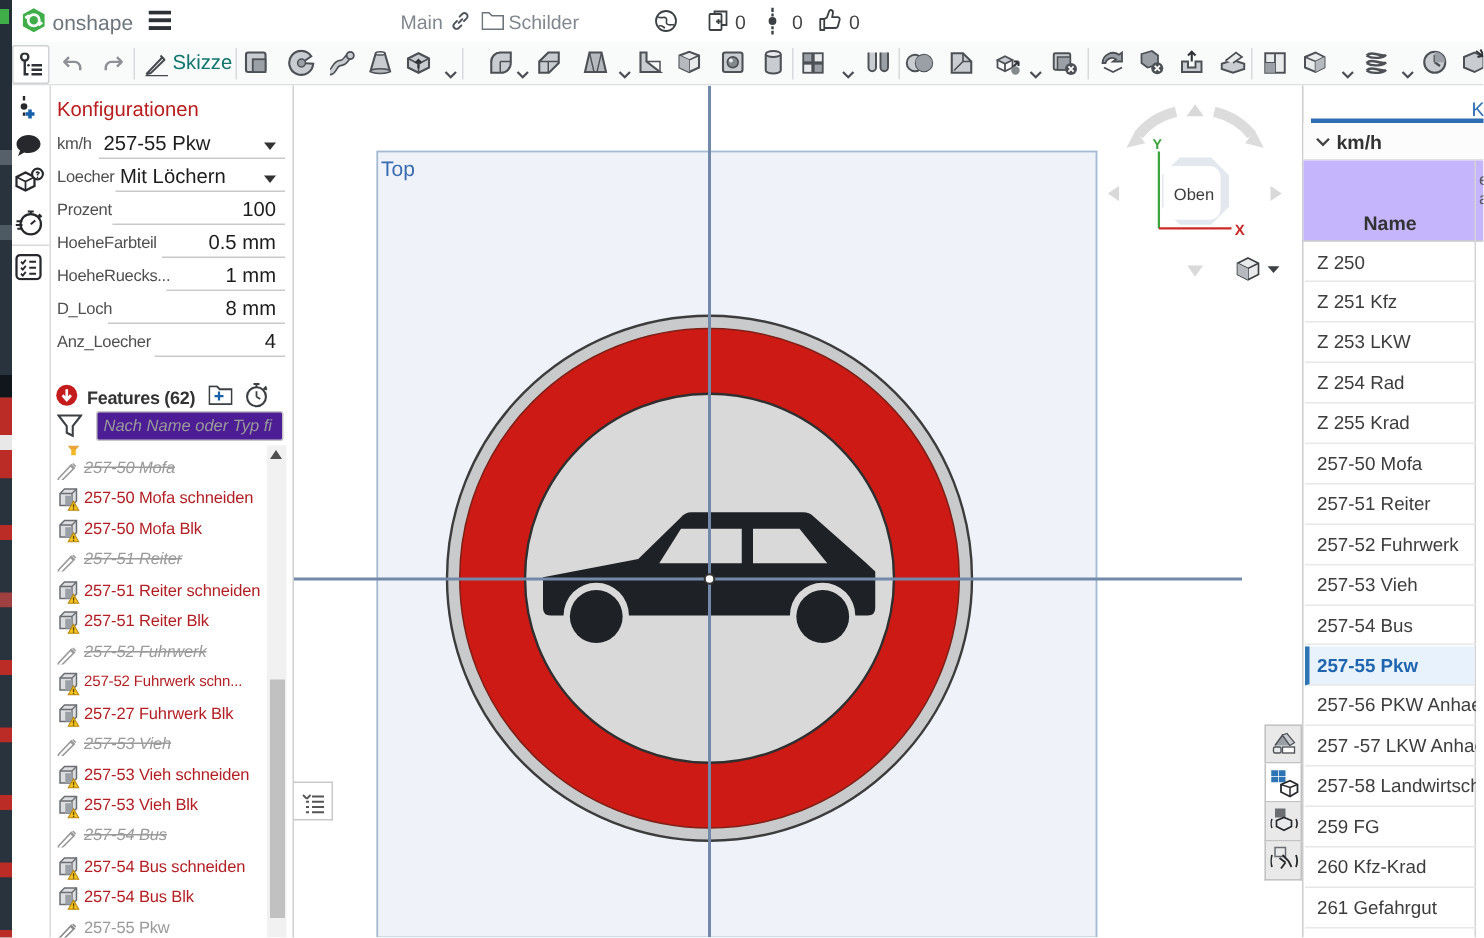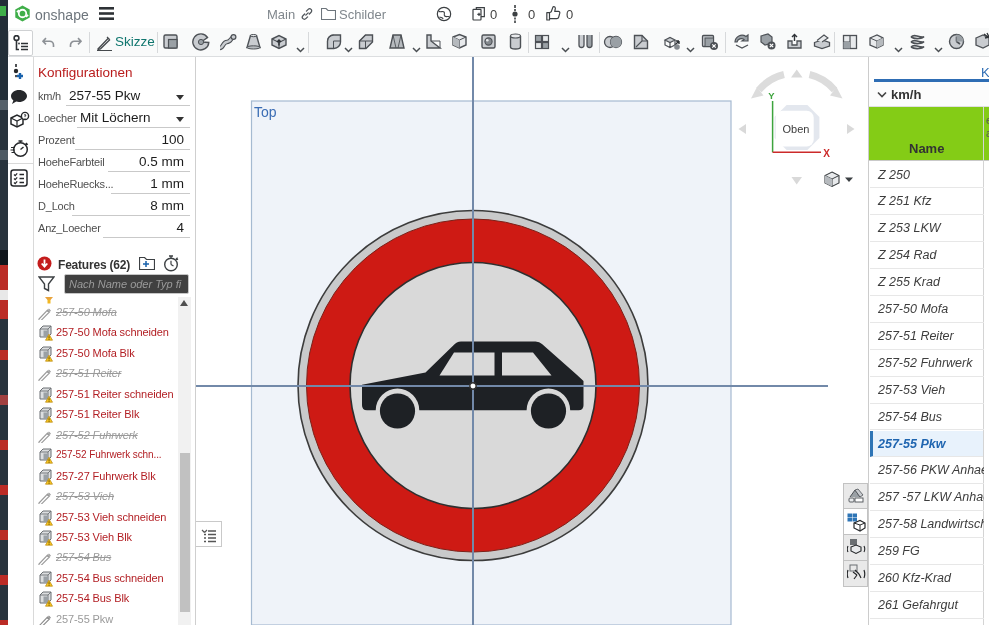--- a/index.html
+++ b/index.html
@@ -29,21 +29,21 @@
 .cfg-label { position:absolute; left:4px; font-size:11px; color:#4f4f4f; letter-spacing:-0.2px; }
 .cfg-val { position:absolute; font-size:13.5px; color:#1c1c1c; }
 .cfg-line { position:absolute; height:1px; background:#c9c9c9; }
 .caret-down { position:absolute; width:0; height:0; border-left:4px solid transparent; border-right:4px solid transparent; border-top:5px solid #333; }
 
 
 #gfx { left:196px; top:57px; width:672px; height:568px; background:#fff; overflow:hidden; }
 
 
 #rp { left:868px; top:57px; width:121px; height:568px; background:#fff; border-left:1px solid #cccccc; }
-.rp-row { position:absolute; left:1px; width:114px; height:26.9px; border-bottom:1px solid #e7e7e7; font-size:12.5px; color:#3d3d3d; line-height:26px; padding-left:8px; white-space:nowrap; overflow:hidden;font-style:italic; }
+.rp-row { position:absolute; left:1px; width:114px; height:26.9px; border-bottom:1px solid #e7e7e7; font-size:12.5px; color:#3d3d3d; line-height:26px; padding-left:8px; white-space:nowrap; overflow:hidden; }
 </style>
 </head>
 <body>
 <div id="page">
 
   <div id="sliver" class="abs">
     <div class="seg" style="top:0;height:100px;background:#232e38"></div>
     <div class="seg" style="top:6px;height:10px;width:6px;background:#3fae49"></div>
     <div class="seg" style="top:100px;height:10px;background:#55606a"></div>
     <div class="seg" style="top:110px;height:40px;background:#28333d"></div>
@@ -356,21 +356,21 @@
       </svg>
     <svg class="abs" style="left:129px;top:198px" width="16" height="17" viewBox="0 0 16 17">
         <circle cx="8" cy="9.5" r="6.3" fill="none" stroke="#3c4043" stroke-width="1.4"></circle>
         <path d="M6 1 h4 M8 1 v2 M12.8 4.5 l1.8-1.8 m-0.9 0.9 l1.2 1.2" stroke="#3c4043" stroke-width="1.3" fill="none"></path>
         <path d="M8 9.5 V5.8 M8 9.5 L10.5 11" stroke="#3c4043" stroke-width="1.2" fill="none"></path>
       </svg>
 
     <svg class="abs" style="left:4px;top:219px" width="17" height="16" viewBox="0 0 17 16">
         <path d="M1 1 H16 L10.5 8 V14.5 L6.5 12.5 V8 Z" fill="none" stroke="#3c4043" stroke-width="1.4"></path>
       </svg>
-    <div class="abs" style="left:30px;top:217px;width:125px;height:20px;border:1px solid #c6c6c6;border-radius:2px;background:#404040">
+    <div class="abs" style="left:30px;top:217px;width:125px;height:20px;border:1px solid #c6c6c6;border-radius:2px;background:#4c1d95">
       <div style="position:absolute;left:4px;top:3px;font-size:11px;font-style:italic;color:#9a9a9a;white-space:nowrap;overflow:hidden;width:117px">Nach Name oder Typ fi</div>
     </div>
     <svg class="abs" style="left:10px;top:240px" width="10" height="7" viewBox="0 0 10 7">
         <path d="M1 0 H9 L6.5 3 H3.5 Z" fill="#e8a33d"></path>
         <rect x="3.5" y="2.5" width="3" height="4" fill="#f2b724"></rect>
       </svg>
     <div id="featlist">
       <div class="abs" style="left:4px;top:246.0px;width:139px;height:20px;font-size:11px;letter-spacing:-0.1px;white-space:nowrap;overflow:hidden">
           <svg width="14" height="14" viewBox="0 0 14 14" style="position:absolute;left:0px;top:3px">
             <path d="M1 13 L9.5 4 L11.5 6 L3 14.5 L0.8 14.8 Z M9 4.5 l2 2 M10.5 3 l2 2" stroke="#9a9a9a" stroke-width="1.1" fill="none"></path>
@@ -617,21 +617,21 @@
 
   <div id="rp" class="abs">
     <div class="abs" style="left:112px;top:8px;font-size:13px;color:#2e6db4;width:20px;overflow:hidden">Ke</div>
     <div class="abs" style="left:5px;top:22px;width:116px;height:2.5px;background:#2e6db4"></div>
     <div class="abs" style="left:0;top:25px;width:120px;height:25px;background:#fcfcfc;border-bottom:1px solid #e0e0e0">
       <svg style="position:absolute;left:8px;top:9px" width="10" height="7" viewBox="0 0 10 7">
           <path d="M1 1.5 L5 5.5 L9 1.5" fill="none" stroke="#444" stroke-width="1.6"></path>
         </svg>
       <span style="position:absolute;left:22px;top:5px;font-size:13px;font-weight:bold;color:#333">km/h</span>
     </div>
-    <div class="abs" style="left:0;top:50px;width:120px;height:54px;background:#84cc16;border-bottom:1px solid #c9c9c9">
+    <div class="abs" style="left:0;top:50px;width:120px;height:54px;background:#c4b5fd;border-bottom:1px solid #c9c9c9">
       <span style="position:absolute;left:117px;top:7px;font-size:11px;color:#555">er</span>
       <span style="position:absolute;left:117px;top:20px;font-size:11px;color:#555">a</span>
       <span style="position:absolute;left:40px;top:34px;font-size:13px;font-weight:bold;color:#333">Name</span>
     </div>
     <div class="abs" style="left:114px;top:50px;width:1px;height:518px;background:#d4d4d4"></div>
     <div id="rrows">
       <div class="rp-row" style="top:104.5px">Z 250</div>
       <div class="rp-row" style="top:131.4px">Z 251 Kfz</div>
       <div class="rp-row" style="top:158.3px">Z 253 LKW</div>
       <div class="rp-row" style="top:185.2px">Z 254 Rad</div>

